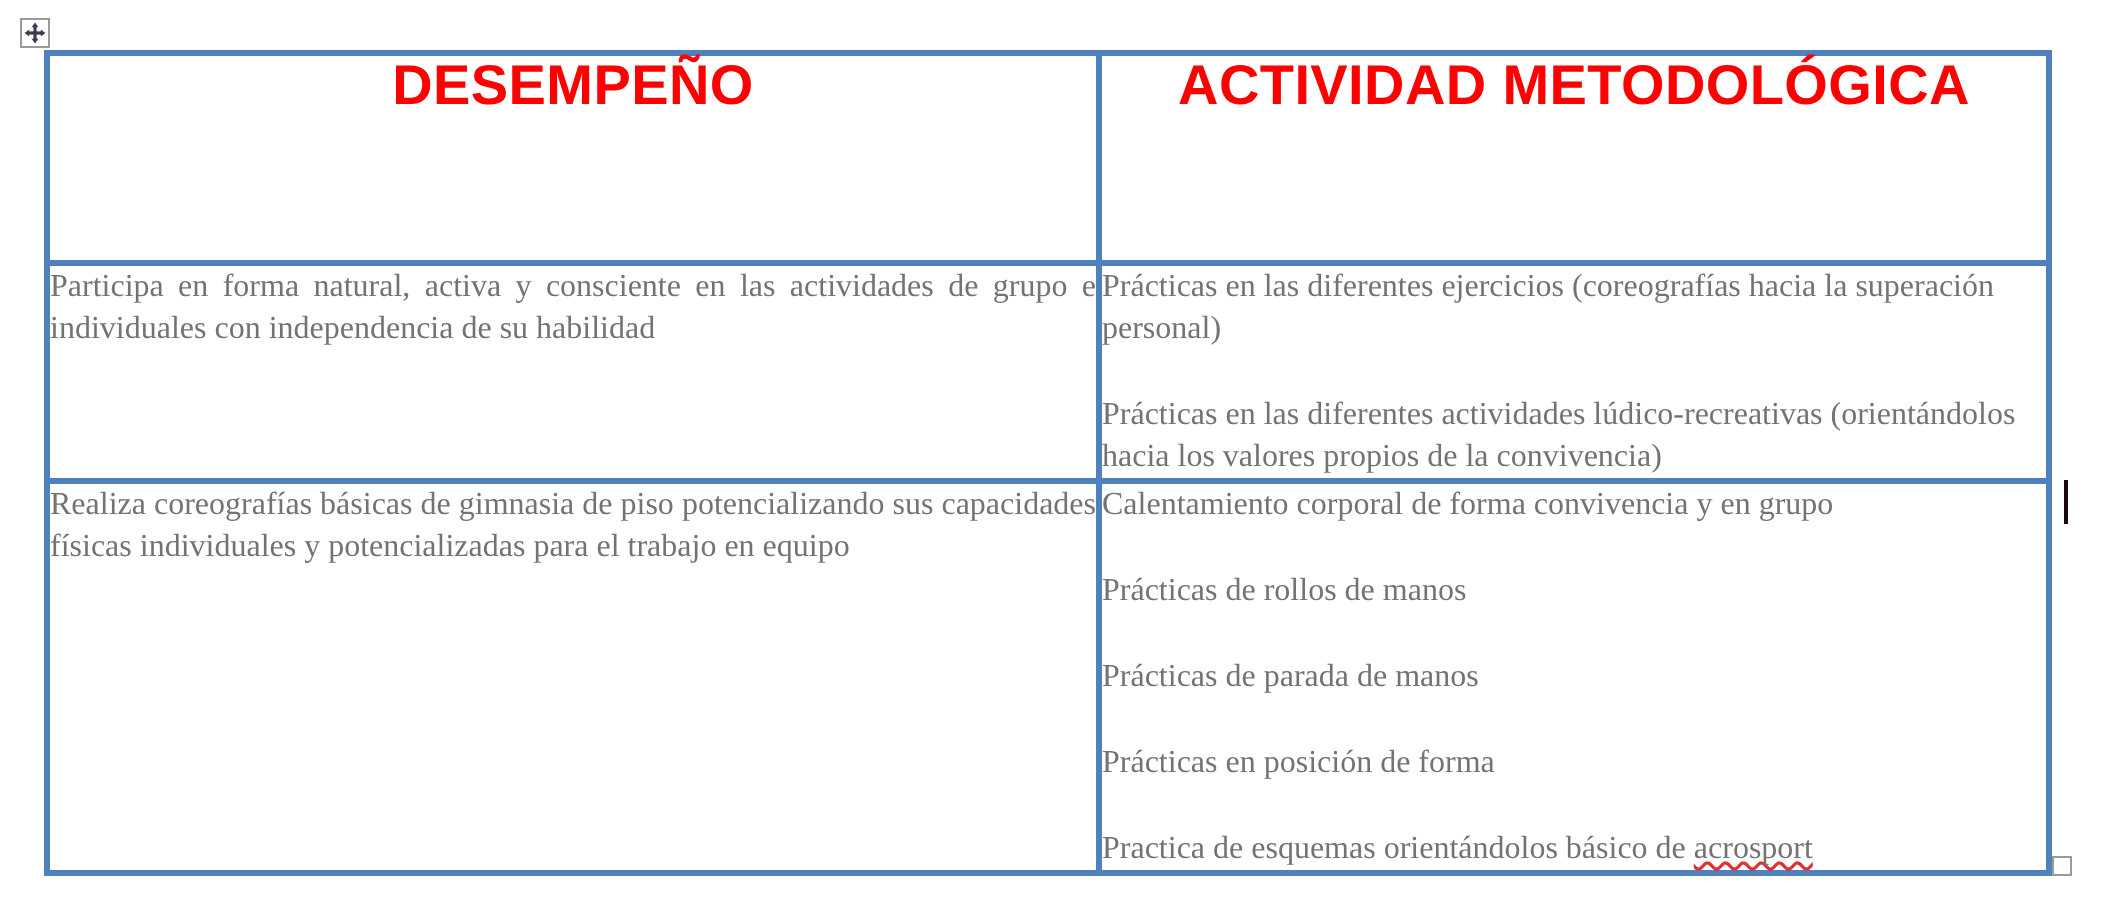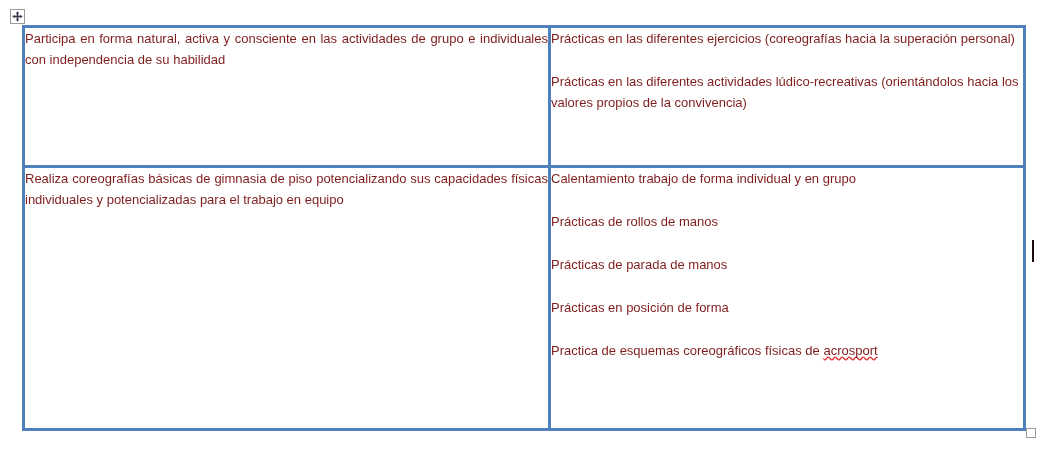--- a/index.html
+++ b/index.html
@@ -76,24 +76,24 @@
     letter-spacing: 0.2px;
     font-family: "Liberation Sans", sans-serif;
     white-space: nowrap;
   }
 
   
   .body-cell {
     padding: 4px 6px 4px 8px;
   }
   .para {
-    font-size: 13px;
+    font-size: 16px;
     line-height: 21px;
-    color: #7f1d1d;
-    font-family: Liberation Sans, sans-serif;
+    color: #737373;
+    font-family: Liberation Serif, serif;
     margin: 0;
   }
   .para.justified {
     text-align: justify;
     text-align-last: left;
     -moz-text-align-last: left;
   }
   .para.spaced + .para.spaced { margin-top: 22px; }
 
   .row-1 { height: 104px; }
@@ -149,41 +149,49 @@
     </svg>
   </div>
 
   <table id="content-table">
     <colgroup>
       <col class="col-left">
       <col class="col-right">
     </colgroup>
     <tbody>
 
+      <tr>
+        <td class="header-cell">
+          <div class="header-title">DESEMPEÑO</div>
+        </td>
+        <td class="header-cell">
+          <div class="header-title">ACTIVIDAD METODOLÓGICA</div>
+        </td>
+      </tr>
 
       <tr class="row-1">
         <td class="body-cell">
           <p class="para justified">Participa en forma natural, activa y consciente en las actividades de grupo e individuales con independencia de su habilidad</p>
         </td>
         <td class="body-cell">
           <p class="para spaced">Prácticas en las diferentes ejercicios (coreografías hacia la superación personal)</p>
           <p class="para spaced">Prácticas en las diferentes actividades lúdico-recreativas (orientándolos hacia los valores propios de la convivencia)</p>
         </td>
       </tr>
 
       <tr class="row-2">
         <td class="body-cell">
           <p class="para justified">Realiza coreografías básicas de gimnasia de piso potencializando sus capacidades físicas individuales y potencializadas para el trabajo en equipo</p>
         </td>
         <td class="body-cell">
-          <p class="para spaced">Calentamiento trabajo de forma individual y en grupo</p>
+          <p class="para spaced">Calentamiento corporal de forma convivencia y en grupo</p>
           <p class="para spaced">Prácticas de rollos de manos</p>
           <p class="para spaced">Prácticas de parada de manos</p>
           <p class="para spaced">Prácticas en posición de forma</p>
-          <p class="para spaced"><span>Practica de esquemas coreográficos físicas de </span><span class="misspelled">acrosport</span></p>
+          <p class="para spaced"><span>Practica de esquemas orientándolos básico de </span><span class="misspelled">acrosport</span></p>
         </td>
       </tr>
     </tbody>
   </table>
 
   <div id="text-caret"></div>
 
   <div id="table-resize-handle"></div>
 
 </div>

